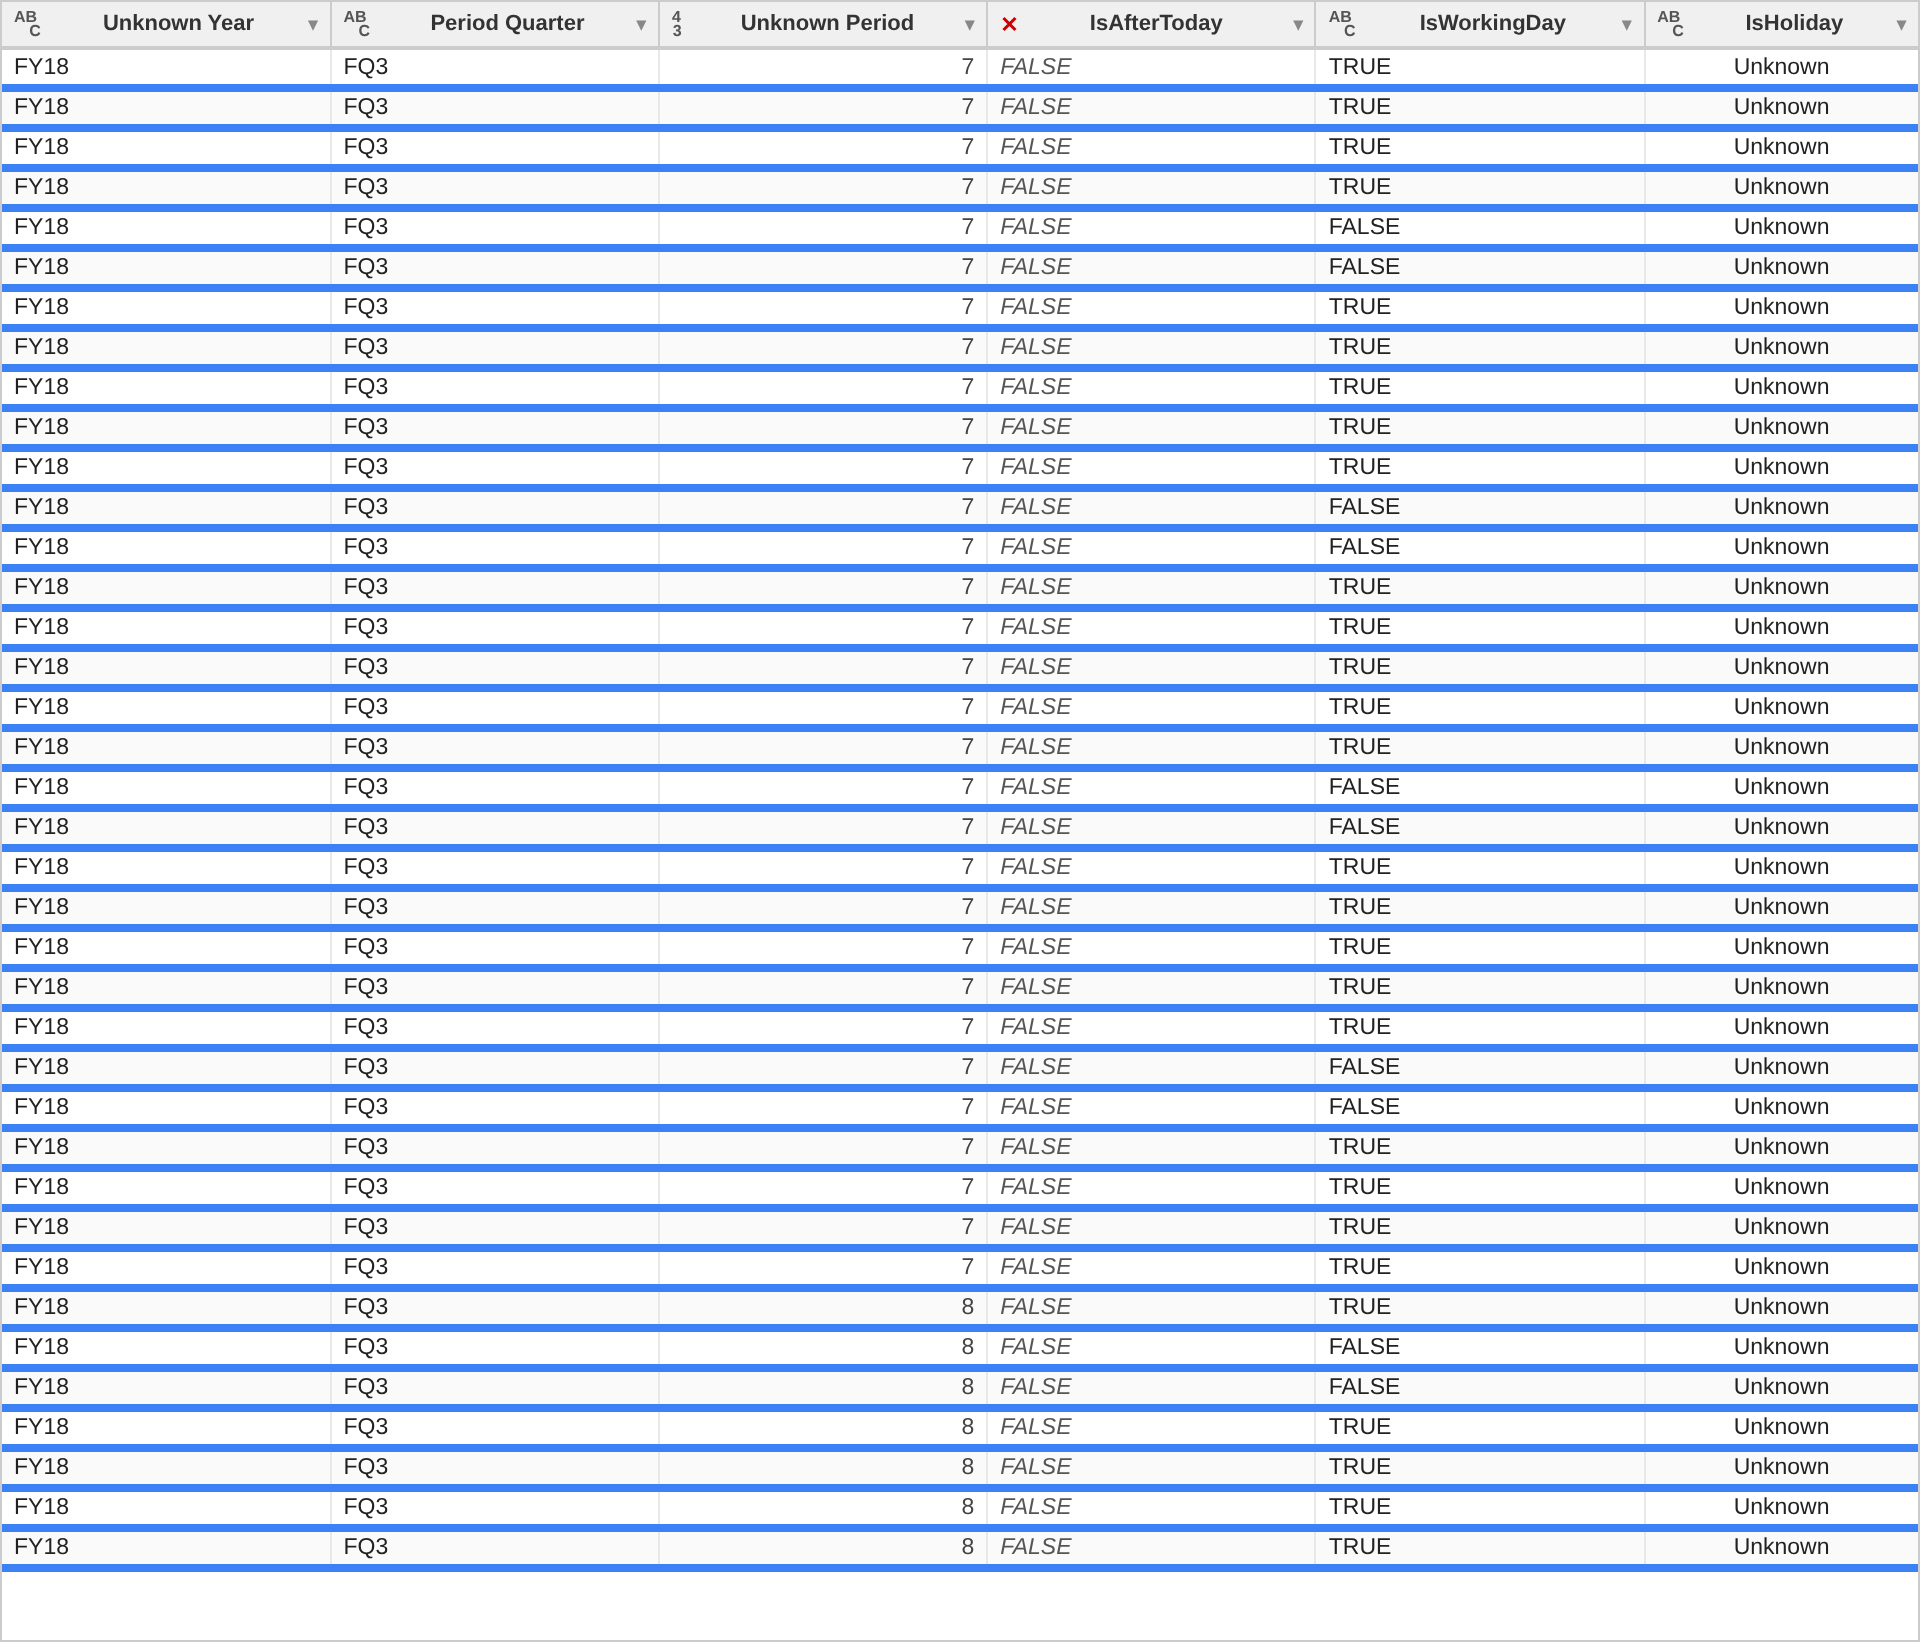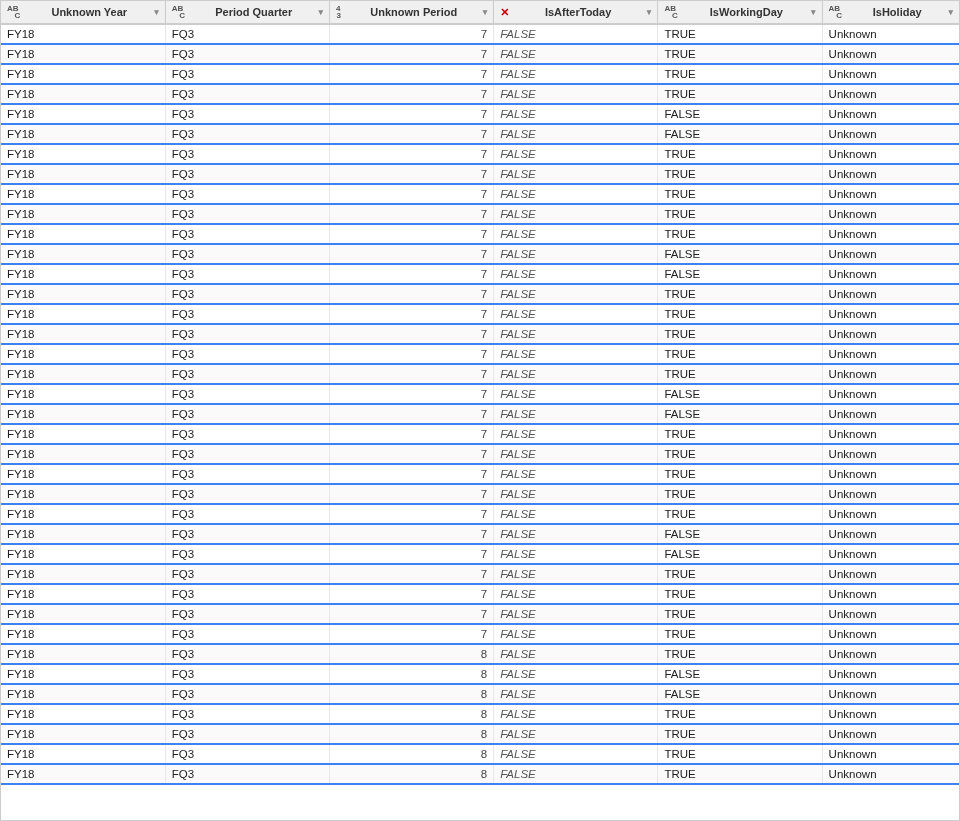--- a/index.html
+++ b/index.html
@@ -70,40 +70,41 @@
       text-overflow: ellipsis;
     }
     .filter-icon {
       margin-left: auto;
       font-size: 9px;
       color: #888;
       flex-shrink: 0;
     }
 
     tbody tr {
-      border-bottom: 2px solid #3b82f6;
+      border-bottom: 4px solid #3b82f6;
       height: 20px;
     }
     tbody tr:nth-child(even) {
       background: #fafafa;
     }
     tbody tr:nth-child(odd) {
       background: #ffffff;
     }
     td {
       padding: 2px 6px;
       border-right: 1px solid #e8e8e8;
       white-space: nowrap;
       overflow: hidden;
       font-size: 11.5px;
       color: #222;
       vertical-align: middle;
     }
     td:last-child {
       border-right: none;
+      text-align: center;
     }
     td.num {
       text-align: right;
       color: #444;
     }
     td.italic {
       font-style: italic;
       color: #555;
     }
   </style>

